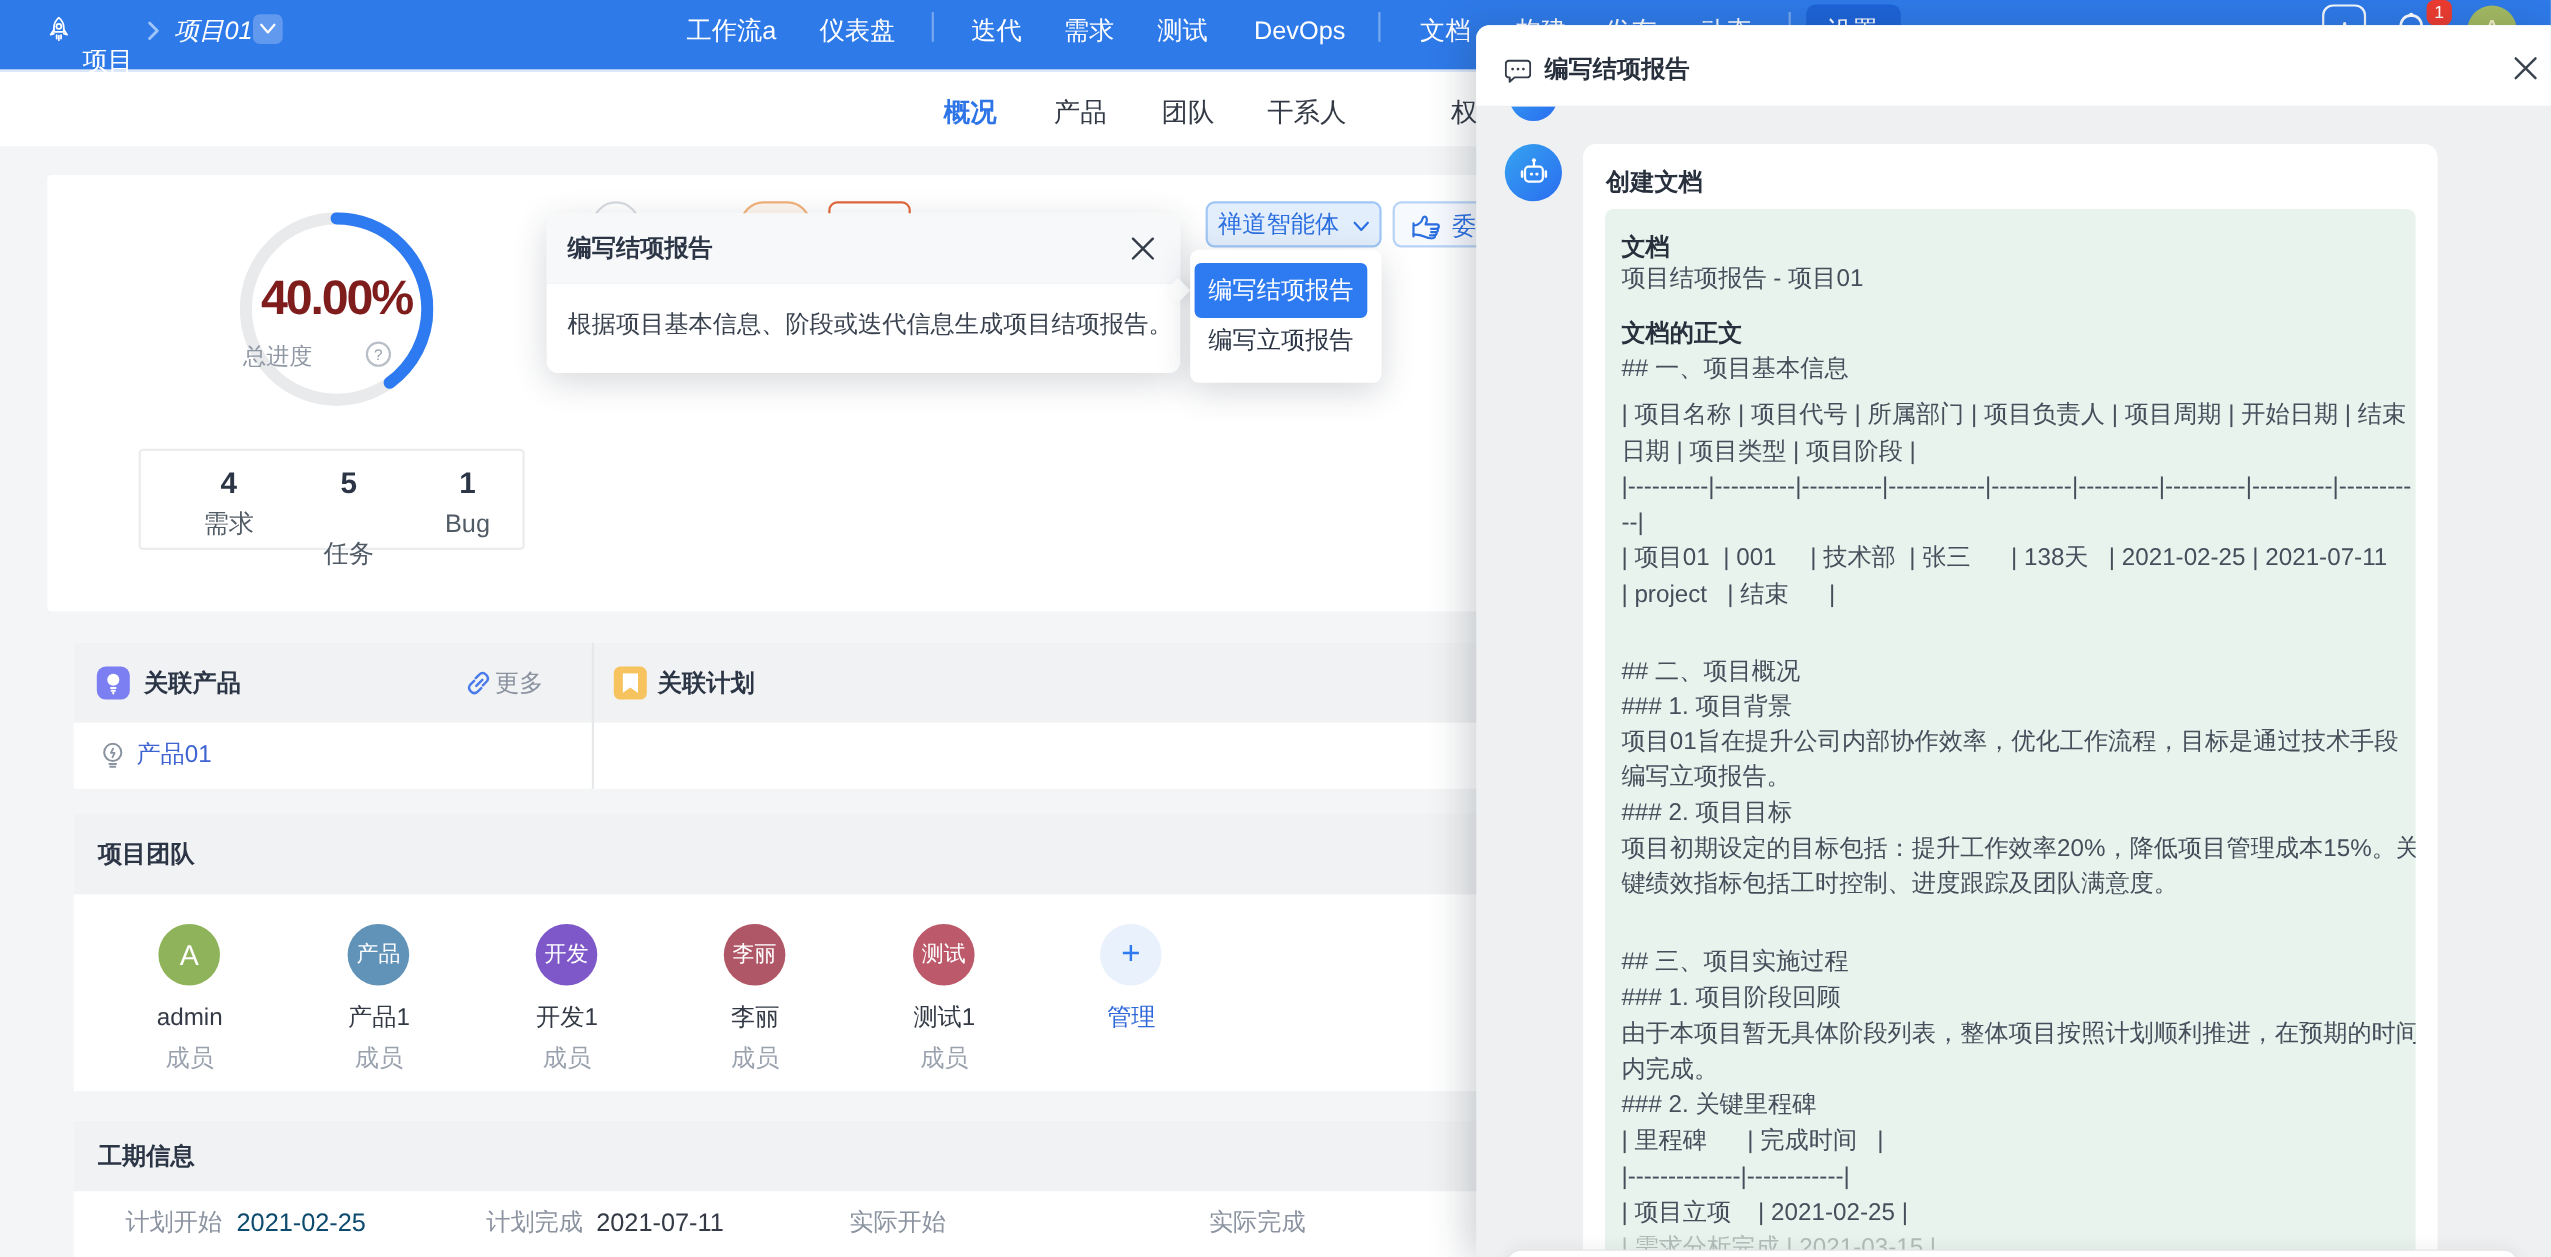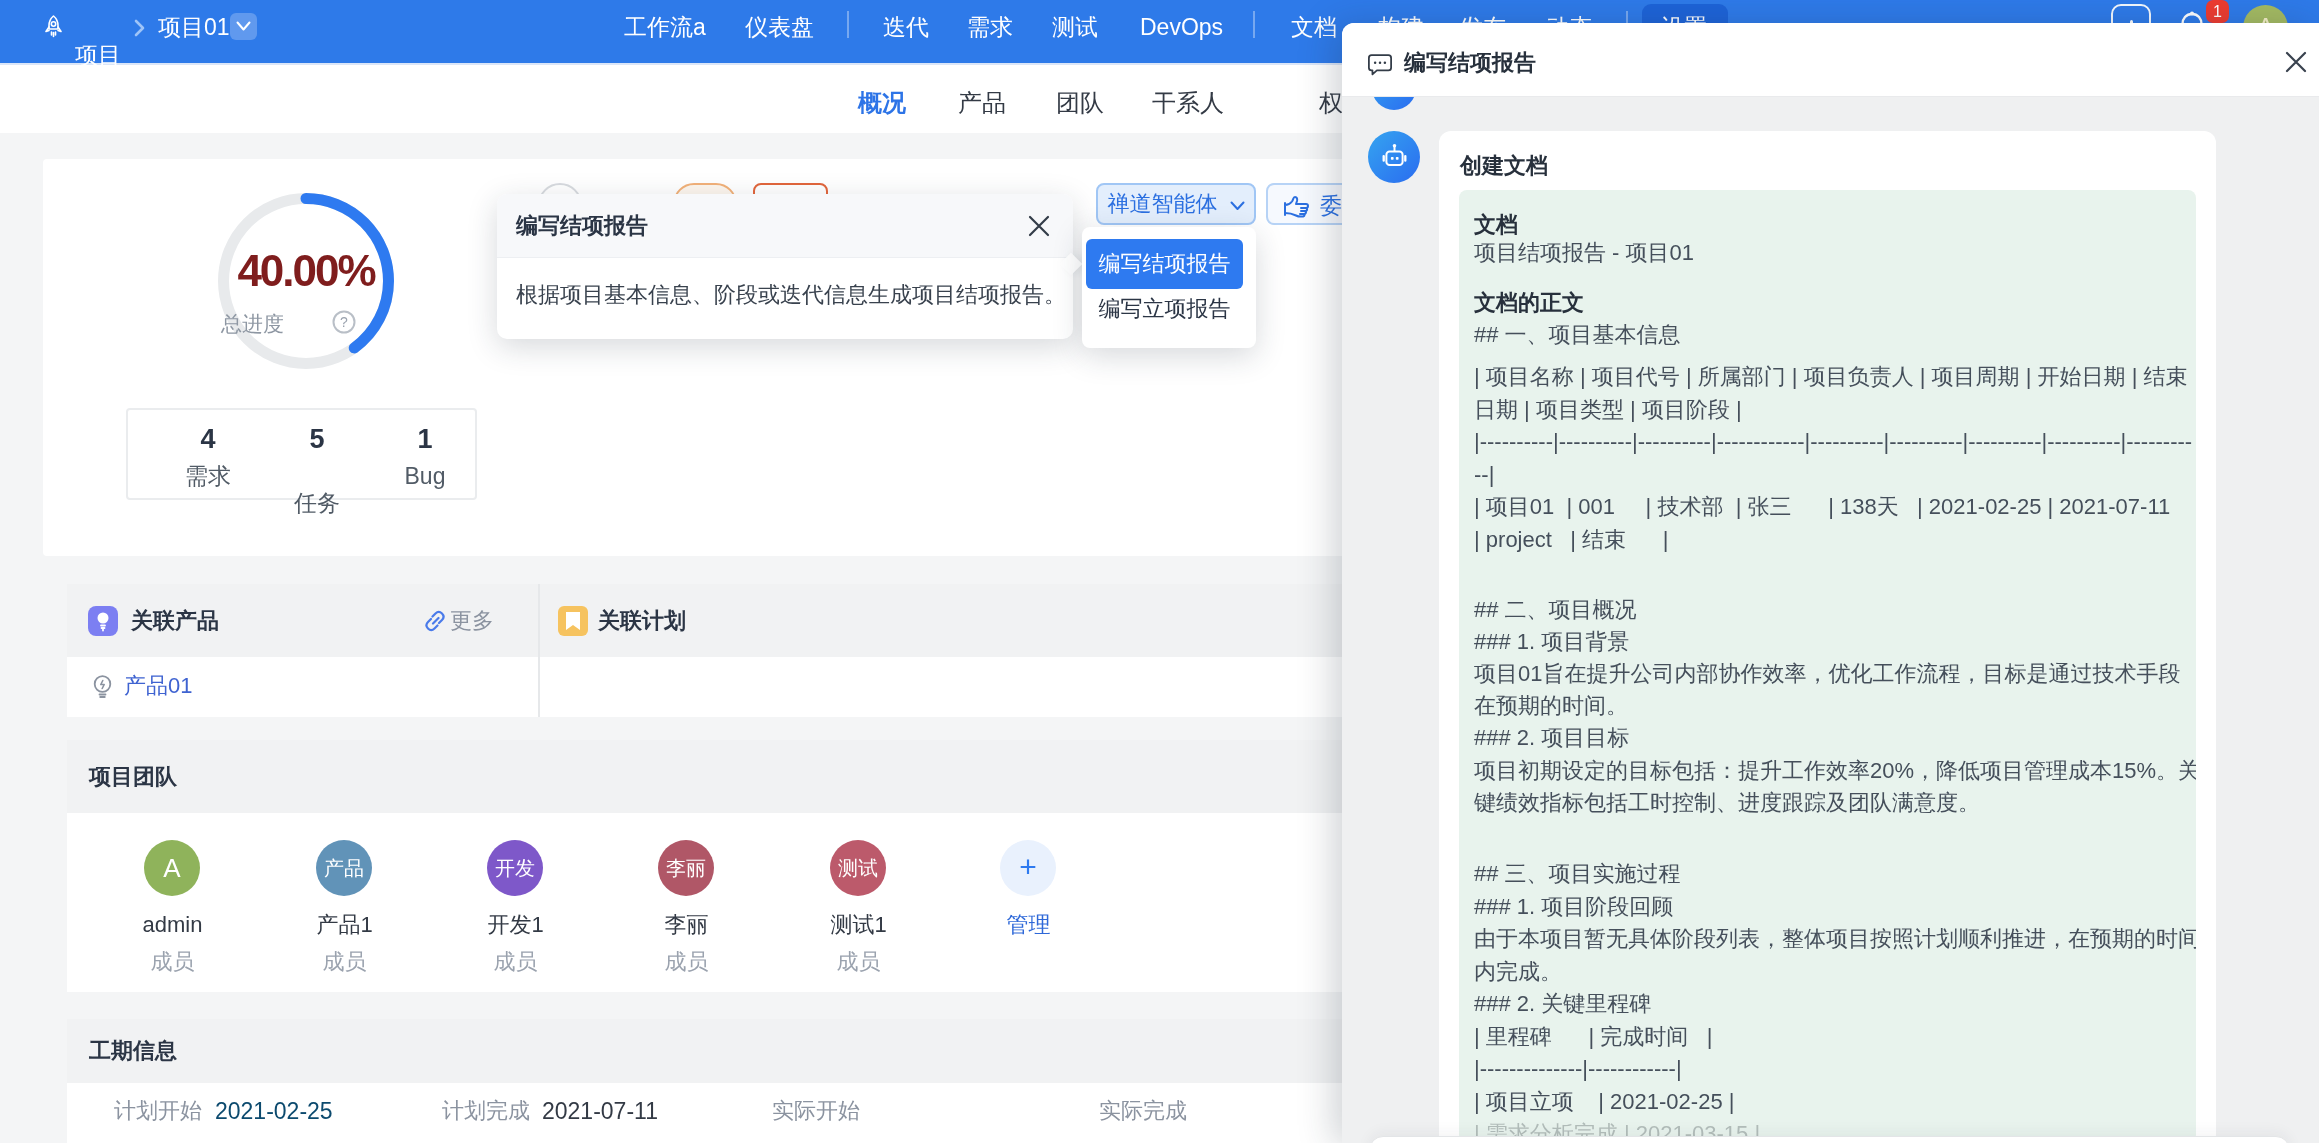--- a/index.html
+++ b/index.html
@@ -71,21 +71,21 @@
     <path d="M8.5 1 C11.5 3.5 13 7 13 10.5 L13 14 L4 14 L4 10.5 C4 7 5.5 3.5 8.5 1 Z"></path>
     <circle cx="8.5" cy="9" r="2.2"></circle>
     <path d="M4 12 L1 16.5 L4 15.5"></path>
       <path d="M13 12 L16 16.5 L13 15.5"></path>
     <path d="M6.5 17 L6.5 20 M10.5 17 L10.5 20 M8.5 17.5 L8.5 21.5"></path>
   </svg>
   <div class="itm" style="left:75px;margin-top:28px;">项目</div>
   <svg class="abs" style="left:133px;top:19px" width="13" height="18" viewBox="0 0 13 18" fill="none" stroke="#9ec4f8" stroke-width="2.6" stroke-linecap="round" stroke-linejoin="round">
       <path d="M3 2 L10 9 L3 16"></path>
     </svg>
-  <div class="itm" style="left:158px;">项目01</div>
+  <div class="itm" style="left:158px;font-style:italic;">项目01</div>
   <div class="abs" style="left:230px;top:13px;width:27px;height:27px;border-radius:6px;background:rgba(255,255,255,.24)">
     <svg class="abs" style="left:6px;top:8px" width="15" height="11" viewBox="0 0 15 11" fill="none" stroke="#fff" stroke-width="2" stroke-linecap="round" stroke-linejoin="round">
         <path d="M1.5 1.5 L7.5 8.5 L13.5 1.5"></path>
       </svg>
   </div>
   <div class="itm" style="left:624px;">工作流a</div>
   <div class="itm" style="left:745px;">仪表盘</div>
   <div class="tdvd" style="left:847px;"></div>
   <div class="itm" style="left:883px;">迭代</div>
   <div class="itm" style="left:967px;">需求</div>
@@ -269,21 +269,21 @@
 <div class="gl" style="top:128.5px">## 一、项目基本信息</div>
 <div class="gl" style="top:171px">| 项目名称 | 项目代号 | 所属部门 | 项目负责人 | 项目周期 | 开始日期 | 结束</div>
 <div class="gl" style="top:203.5px">日期 | 项目类型 | 项目阶段 |</div>
 <div class="gl" style="top:236px">|----------|----------|----------|------------|----------|----------|----------|----------|---------</div>
 <div class="gl" style="top:268.5px">--|</div>
 <div class="gl" style="top:301px">| 项目01  | 001     | 技术部  | 张三      | 138天   | 2021-02-25 | 2021-07-11</div>
 <div class="gl" style="top:333.5px">| project   | 结束      |</div>
 <div class="gl" style="top:404px">## 二、项目概况</div>
 <div class="gl" style="top:436px">### 1. 项目背景</div>
 <div class="gl" style="top:468px">项目01旨在提升公司内部协作效率，优化工作流程，目标是通过技术手段</div>
-<div class="gl" style="top:500px">在预期的时间。</div>
+<div class="gl" style="top:500px">编写立项报告。</div>
 <div class="gl" style="top:532px">### 2. 项目目标</div>
 <div class="gl" style="top:564.5px">项目初期设定的目标包括：提升工作效率20%，降低项目管理成本15%。关</div>
 <div class="gl" style="top:597px">键绩效指标包括工时控制、进度跟踪及团队满意度。</div>
 <div class="gl" style="top:668px">## 三、项目实施过程</div>
 <div class="gl" style="top:700.5px">### 1. 项目阶段回顾</div>
 <div class="gl" style="top:733px">由于本项目暂无具体阶段列表，整体项目按照计划顺利推进，在预期的时间</div>
 <div class="gl" style="top:765.5px">内完成。</div>
 <div class="gl" style="top:798px">### 2. 关键里程碑</div>
 <div class="gl" style="top:830.5px">| 里程碑      | 完成时间   |</div>
 <div class="gl" style="top:863px">|--------------|------------|</div>

